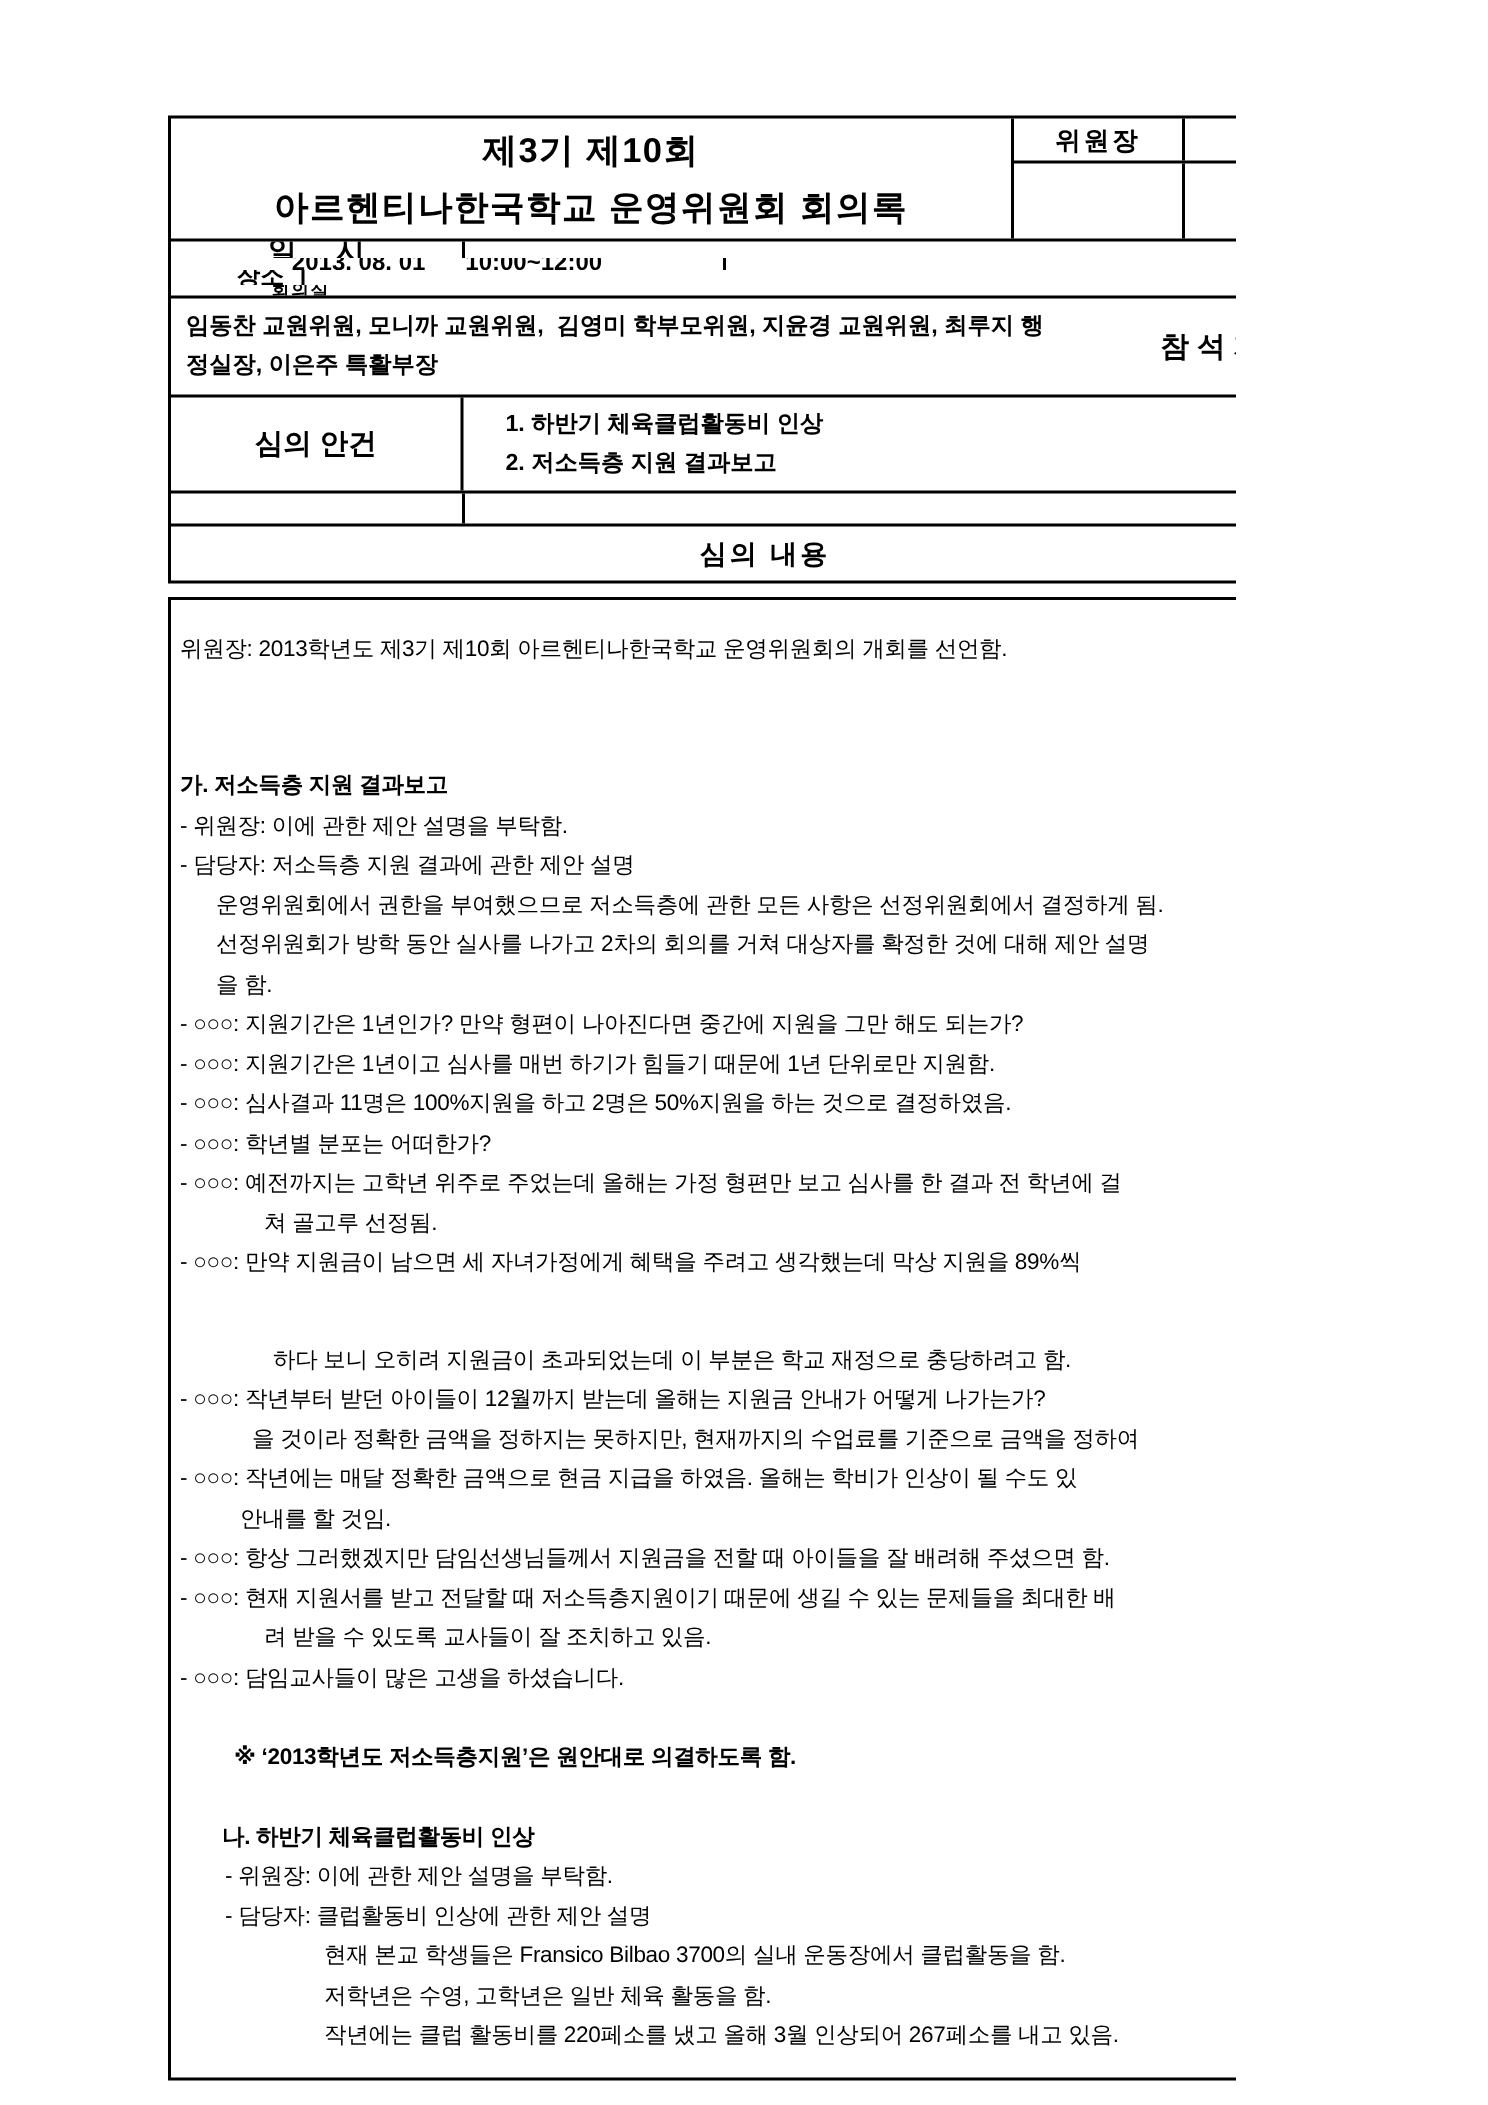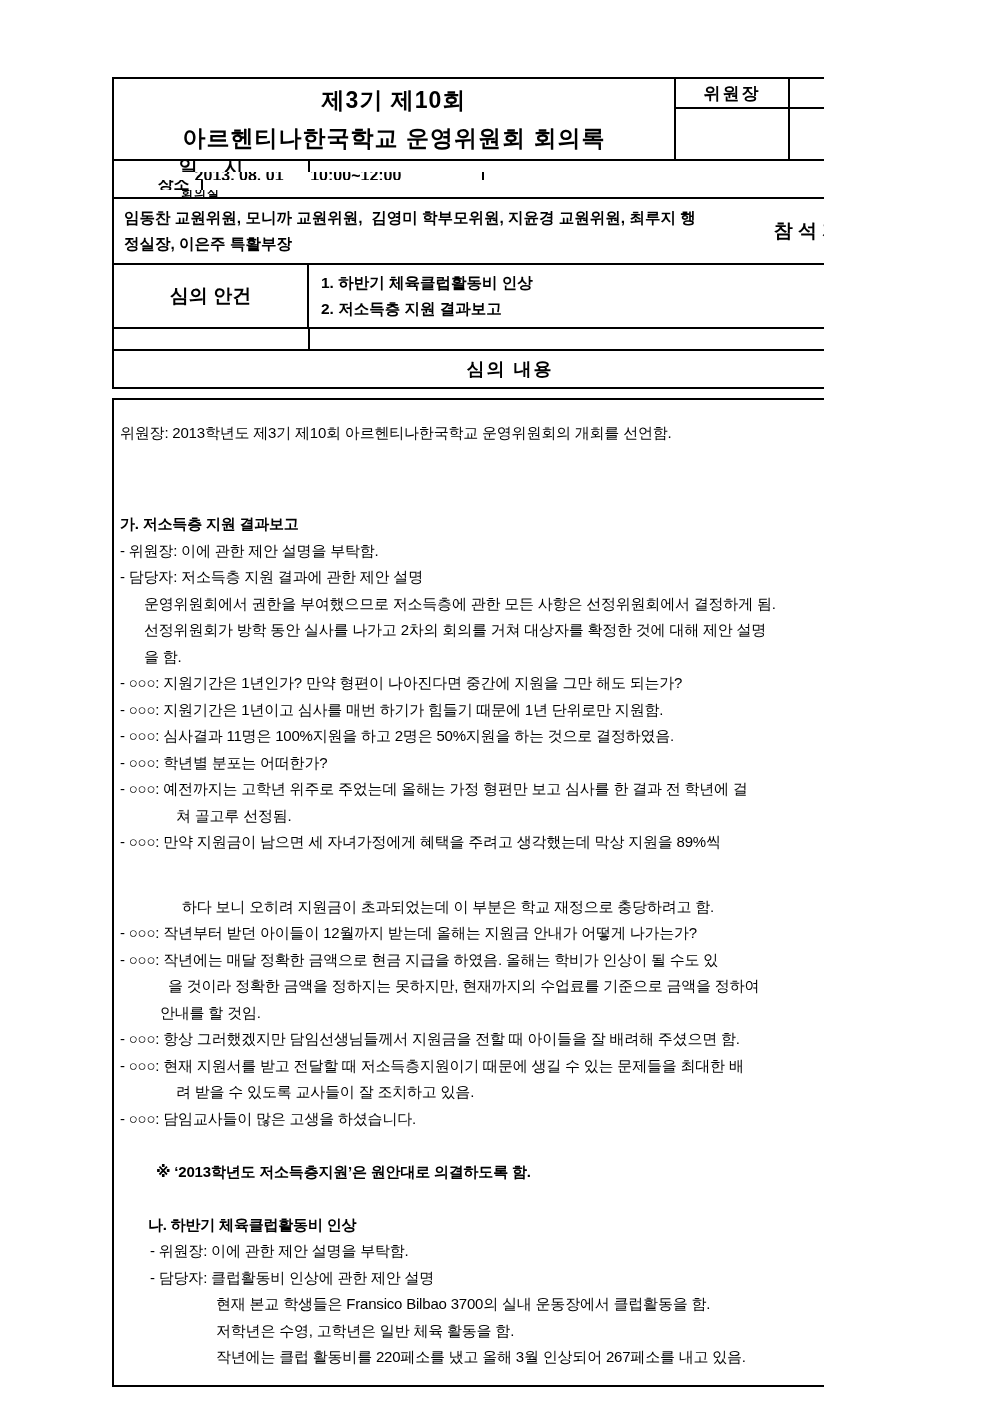--- a/index.html
+++ b/index.html
@@ -73,21 +73,21 @@
 
   .row-attendees { height: 66px; }
   .att-val {
     width: 600px; padding: 7px 10px;
     font-size: 15.5px; font-weight: bold; line-height: 26px;
     display: flex; flex-direction: column; justify-content: center;
   }
 
   .row-agenda { height: 64px; }
   .agenda-val {
-    width: 600px; padding: 6px 12px;
+    width: 600px; padding: 6px 28px;
     font-size: 15.5px; font-weight: bold; line-height: 26px;
     display: flex; flex-direction: column; justify-content: center;
   }
 
   .row-empty { height: 22px; }
   .empty-left { width: 196px; border-right: 2px solid #000; }
   .empty-right { flex: 1; }
 
   .row-content-header { height: 38px; }
   .content-header-cell {
@@ -179,22 +179,22 @@
           <div class="line" style="padding-left: 24px;">을 함.</div>
           <div class="line" style="padding-left: 0px;">- ○○○: 지원기간은 1년인가? 만약 형편이 나아진다면 중간에 지원을 그만 해도 되는가?</div>
           <div class="line" style="padding-left: 0px;">- ○○○: 지원기간은 1년이고 심사를 매번 하기가 힘들기 때문에 1년 단위로만 지원함.</div>
           <div class="line" style="padding-left: 0px;">- ○○○: 심사결과 11명은 100%지원을 하고 2명은 50%지원을 하는 것으로 결정하였음.</div>
           <div class="line" style="padding-left: 0px;">- ○○○: 학년별 분포는 어떠한가?</div>
           <div class="line" style="padding-left: 0px;">- ○○○: 예전까지는 고학년 위주로 주었는데 올해는 가정 형편만 보고 심사를 한 결과 전 학년에 걸</div>
           <div class="line" style="padding-left: 56px;">쳐 골고루 선정됨.</div>
           <div class="line" style="padding-left: 0px;">- ○○○: 만약 지원금이 남으면 세 자녀가정에게 혜택을 주려고 생각했는데 막상 지원을 89%씩</div>
           <div class="line" style="padding-left: 62px; margin-top: 38px;">하다 보니 오히려 지원금이 초과되었는데 이 부분은 학교 재정으로 충당하려고 함.</div>
           <div class="line" style="padding-left: 0px;">- ○○○: 작년부터 받던 아이들이 12월까지 받는데 올해는 지원금 안내가 어떻게 나가는가?</div>
+          <div class="line" style="padding-left: 48px;">을 것이라 정확한 금액을 정하지는 못하지만, 현재까지의 수업료를 기준으로 금액을 정하여</div>
           <div class="line" style="padding-left: 0px;">- ○○○: 작년에는 매달 정확한 금액으로 현금 지급을 하였음. 올해는 학비가 인상이 될 수도 있</div>
-          <div class="line" style="padding-left: 48px;">을 것이라 정확한 금액을 정하지는 못하지만, 현재까지의 수업료를 기준으로 금액을 정하여</div>
           <div class="line" style="padding-left: 40px;">안내를 할 것임.</div>
           <div class="line" style="padding-left: 0px;">- ○○○: 항상 그러했겠지만 담임선생님들께서 지원금을 전할 때 아이들을 잘 배려해 주셨으면 함.</div>
           <div class="line" style="padding-left: 0px;">- ○○○: 현재 지원서를 받고 전달할 때 저소득층지원이기 때문에 생길 수 있는 문제들을 최대한 배</div>
           <div class="line" style="padding-left: 56px;">려 받을 수 있도록 교사들이 잘 조치하고 있음.</div>
           <div class="line" style="padding-left: 0px;">- ○○○: 담임교사들이 많은 고생을 하셨습니다.</div>
           <div class="line" style="padding-left: 0px;">&nbsp;</div>
           <div class="line bold" style="padding-left: 36px;">※ ‘2013학년도 저소득층지원’은 원안대로 의결하도록 함.</div>
           <div class="line" style="padding-left: 0px;">&nbsp;</div>
           <div class="line bold" style="padding-left: 28px;">나. 하반기 체육클럽활동비 인상</div>
           <div class="line" style="padding-left: 30px;">- 위원장: 이에 관한 제안 설명을 부탁함.</div>

